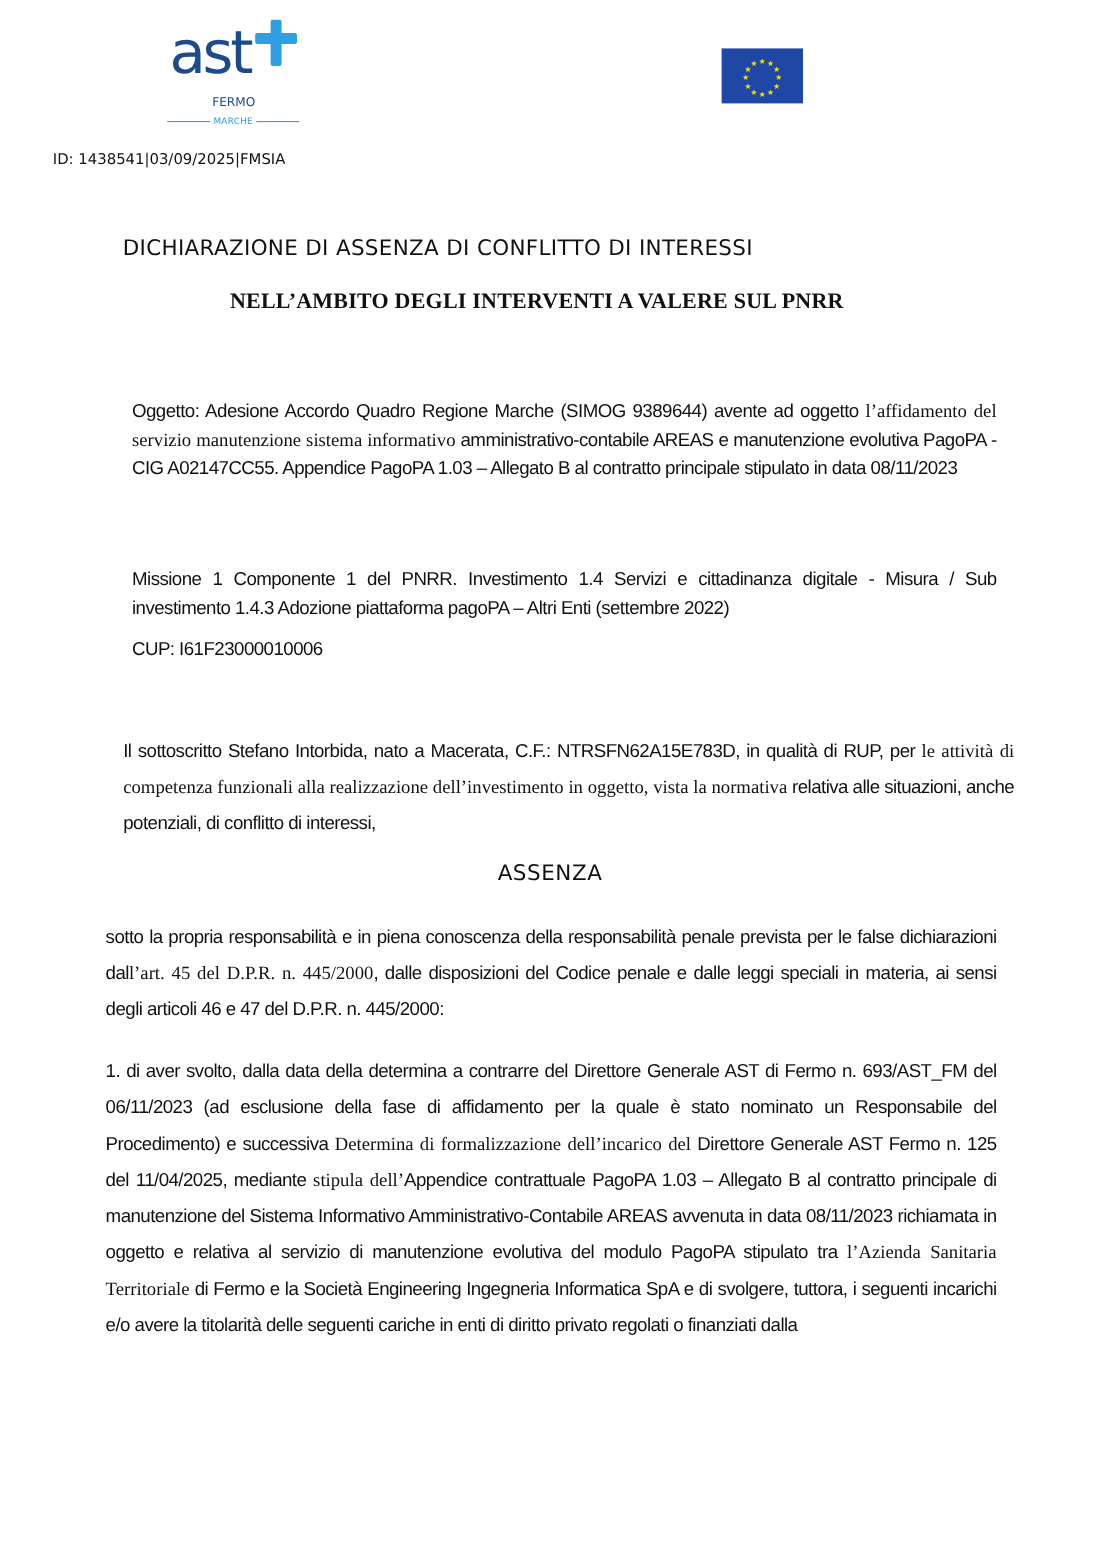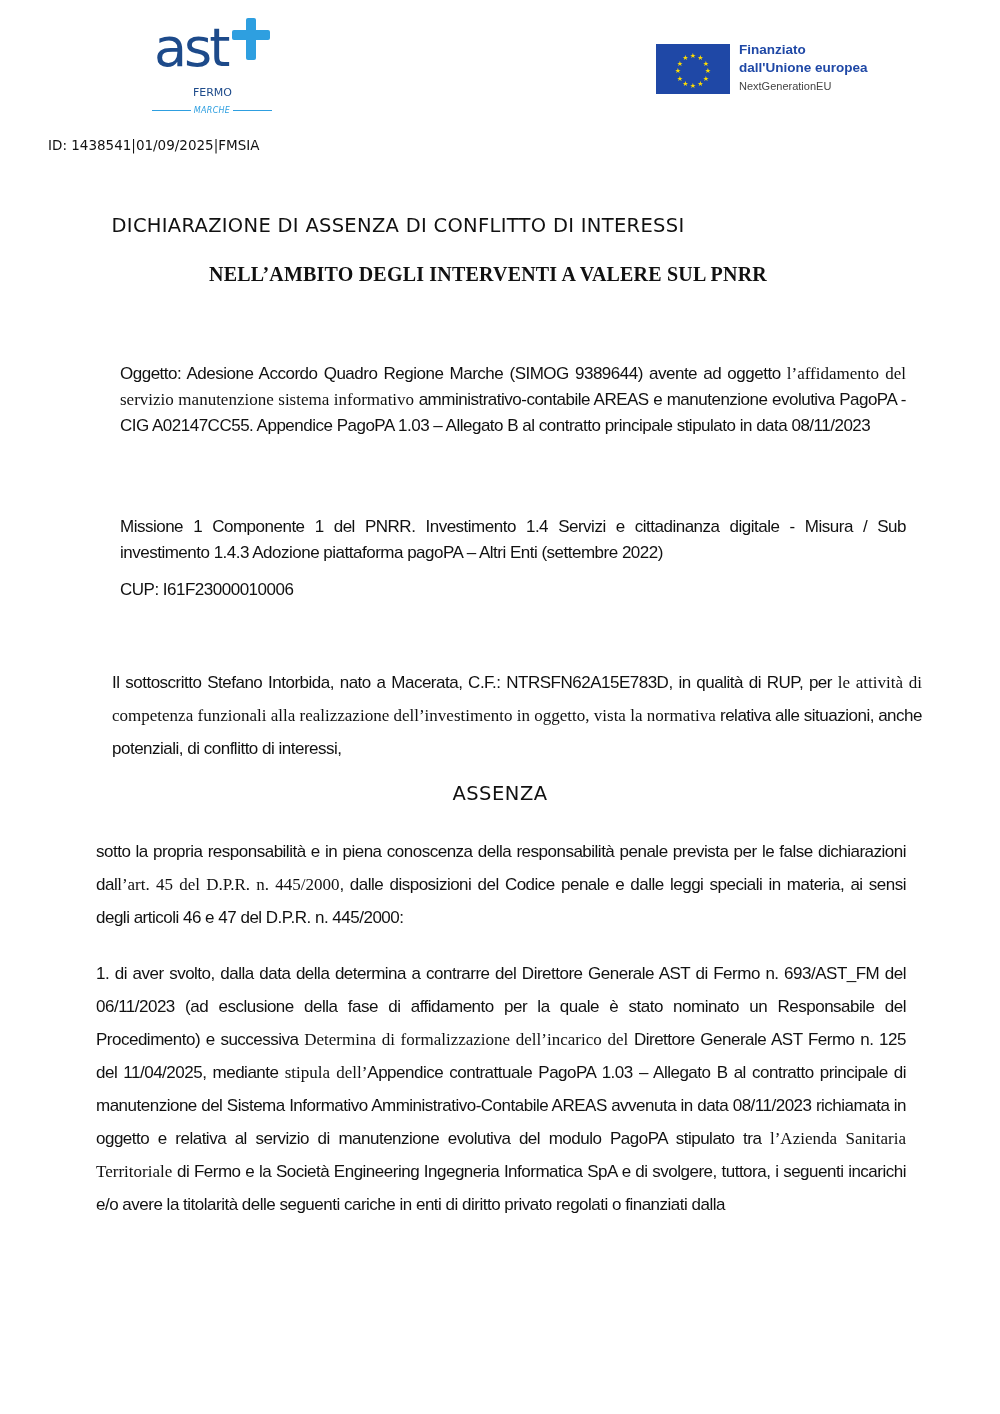--- a/index.html
+++ b/index.html
@@ -7,21 +7,21 @@
     .abs { position: absolute; }
 
     
     #ast-logo { left: 150px; top: 10px; width: 125px; height: 100px; }
     #ast-logo .letters { position: absolute; left: 4px; top: 8px; font-family: "DejaVu Sans", sans-serif; font-weight: normal; font-size: 54px; letter-spacing: -3px; color: #1d4a8a; line-height: 60px; }
     #ast-logo .plus-v { position: absolute; left: 96px; top: 8px; width: 10px; height: 42px; background: #2e9fe0; border-radius: 2px; }
     #ast-logo .plus-h { position: absolute; left: 82px; top: 20px; width: 38px; height: 10px; background: #2e9fe0; border-radius: 2px; }
     #ast-logo .fermo { position: absolute; left: 0; width: 125px; top: 76px; text-align: center; font-family: "DejaVu Sans", sans-serif; font-weight: normal; font-size: 11px; color: #1d4a8a; }
     #ast-logo .marche-row { position: absolute; left: 2px; top: 94px; width: 120px; height: 12px; display: flex; align-items: center; }
     #ast-logo .line { flex: 1; height: 1px; background: #2e9fe0; }
-    #ast-logo .marche { font-family: "DejaVu Sans", sans-serif; font-size: 8px; color: #2e9fe0; padding: 0 3px; letter-spacing: 0.3px; font-style: italic; }
+    #ast-logo .marche { font-family: "DejaVu Sans", sans-serif; font-size: 8px; color: #2e9fe0; padding: 0 3px; letter-spacing: 0.3px; }
 
     
     #eu-logo { left: 656px; top: 44px; width: 250px; height: 52px; }
     #eu-flag { position: absolute; left: 0; top: 0; width: 74px; height: 50px; background: #1f48a6; }
     #eu-text { position: absolute; left: 83px; top: -3px; }
     #eu-text .l1, #eu-text .l2 { font-family: "Liberation Sans", sans-serif; font-weight: bold; font-size: 13.5px; color: #1f48a6; line-height: 18px; }
     #eu-text .l3 { font-family: "Liberation Sans", sans-serif; font-size: 11px; color: #444; line-height: 18px; }
 
     #doc-id { left: 48px; top: 137px; font-family: "DejaVu Sans", sans-serif; font-size: 13.5px; color: #111; }
 
@@ -67,28 +67,23 @@
         <text x="44.5" y="42">★</text>
         <text x="37" y="44">★</text>
         <text x="29.5" y="42">★</text>
         <text x="24" y="36.5">★</text>
         <text x="22" y="29">★</text>
         <text x="24" y="21.5">★</text>
         <text x="29.5" y="16">★</text>
       </g>
     </svg>
   </div>
-  <div id="eu-text">
-    <div class="l1">Finanziato</div>
-    <div class="l2">dall'Unione europea</div>
-    <div class="l3">NextGenerationEU</div>
-  </div>
 </div>
 
-<div id="doc-id" class="abs">ID: 1438541|01/09/2025|FMSIA</div>
+<div id="doc-id" class="abs">ID: 1438541|03/09/2025|FMSIA</div>
 
 <div class="abs title1">DICHIARAZIONE DI ASSENZA DI CONFLITTO DI INTERESSI</div>
 <div class="abs title2">NELL’AMBITO DEGLI INTERVENTI A VALERE SUL PNRR</div>
 
 <div id="oggetto" class="abs para"><span>Oggetto: Adesione Accordo Quadro Regione Marche (SIMOG 9389644) avente ad oggetto </span><span class="serif">l’affidamento del servizio manutenzione sistema informativo </span><span>amministrativo-contabile AREAS e manutenzione evolutiva PagoPA - CIG A02147CC55. Appendice PagoPA 1.03 – Allegato B al contratto principale stipulato in data 08/11/2023</span></div>
 
 <div id="missione" class="abs para">Missione 1 Componente 1 del PNRR. Investimento 1.4 Servizi e cittadinanza digitale - Misura / Sub investimento 1.4.3 Adozione piattaforma pagoPA – Altri Enti (settembre 2022)</div>
 <div id="cup" class="abs para">CUP: I61F23000010006</div>
 
 <div id="intro" class="abs para"><span>Il sottoscritto Stefano Intorbida, nato a Macerata, C.F.: NTRSFN62A15E783D, in qualità di RUP, per </span><span class="serif">le attività di competenza funzionali alla realizzazione dell’investimento in oggetto, vista la normativa </span><span>relativa alle situazioni, anche potenziali, di conflitto di interessi,</span></div>

